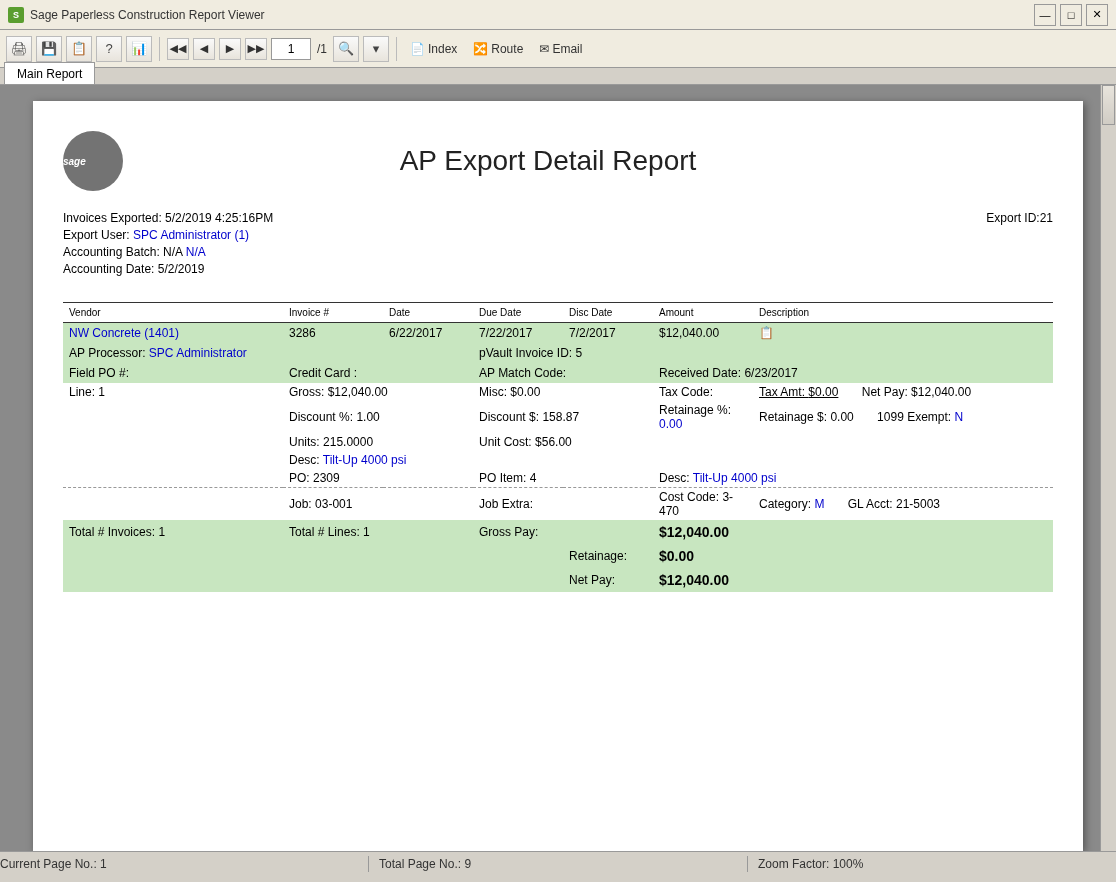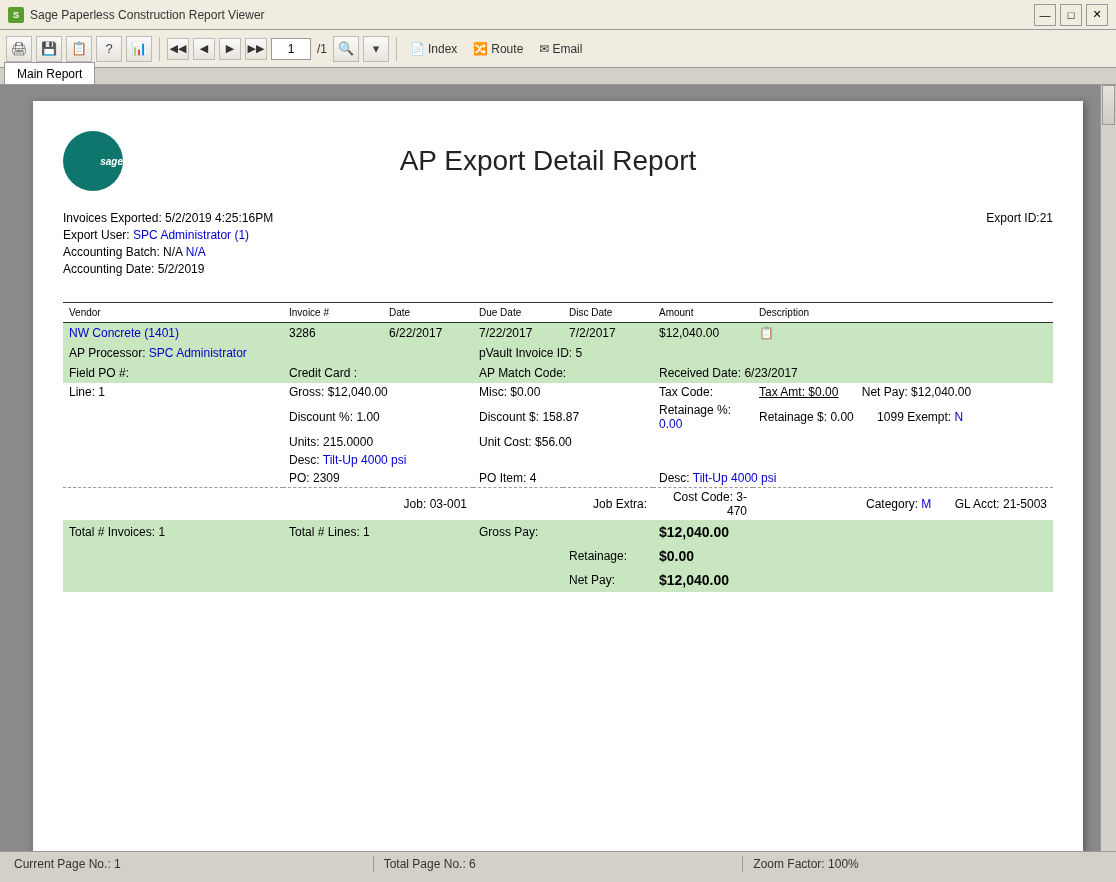--- a/index.html
+++ b/index.html
@@ -120,22 +120,22 @@
 
     
     .report-header {
       display: flex;
       align-items: center;
       margin-bottom: 20px;
       justify-content: space-between;
     }
     .logo-section { display: flex; align-items: center; gap: 16px; }
     .sage-logo {
-      width: 60px; height: 60px; background: #0f766e; border-radius: 50%;
-      display: flex; align-items: flex-end; justify-content: center;
+      width: 60px; height: 60px; background: #737373; border-radius: 50%;
+      display: flex; align-items: flex-start; justify-content: center;
       color: white; font-size: 14px; font-weight: bold; font-style: italic;
       flex-direction: column;
     }
     .report-title {
       font-size: 28px; font-weight: normal; color: #222;
       flex: 1; text-align: center;
     }
 
     
     .report-meta { margin-bottom: 23px; font-size: 12px; }
@@ -147,29 +147,29 @@
     .report-table { width: 100%; border-collapse: collapse; font-size: 12px; }
     .report-table th {
       border-top: 1px solid #333; border-bottom: 1px solid #333;
       padding: 4px 6px; text-align: left; font-weight: normal; font-size: 10px;
     }
     .vendor-row { background: #c8e6c0; }
     .vendor-row td { padding: 3px 6px; }
     .detail-row td { padding: 2px 6px; }
     .total-section { background: #c8e6c0; }
     .total-section td { padding: 4px 6px; }
-    .dotted-row { border-top: 1px dashed #999; text-align: right; }
+    .dotted-row { border-top: 1px dashed #999; }
 
     
     .status-bar {
       background: #d4d0c8;
       height: 24px;
       display: flex;
       align-items: center;
-      padding: 0 14px;
+      padding: 0 0;
       border-top: 1px solid #999;
       font-size: 12px;
       color: #333;
       gap: 0;
     }
     .status-section {
       flex: 1; display: flex; align-items: center;
     }
     .status-divider { width: 1px; height: 16px; background: #999; margin: 0 10px; }
   </style>
@@ -448,19 +448,19 @@
     <div class="scrollbar-thumb"></div>
   </div>
 </div>
 
 <div class="status-bar">
   <div class="status-section">
     <span>Current Page No.: 1</span>
   </div>
   <div class="status-divider"></div>
   <div class="status-section">
-    <span>Total Page No.: 6</span>
+    <span>Total Page No.: 9</span>
   </div>
   <div class="status-divider"></div>
   <div class="status-section">
     <span>Zoom Factor: 100%</span>
   </div>
 </div>
 
 </body></html>

